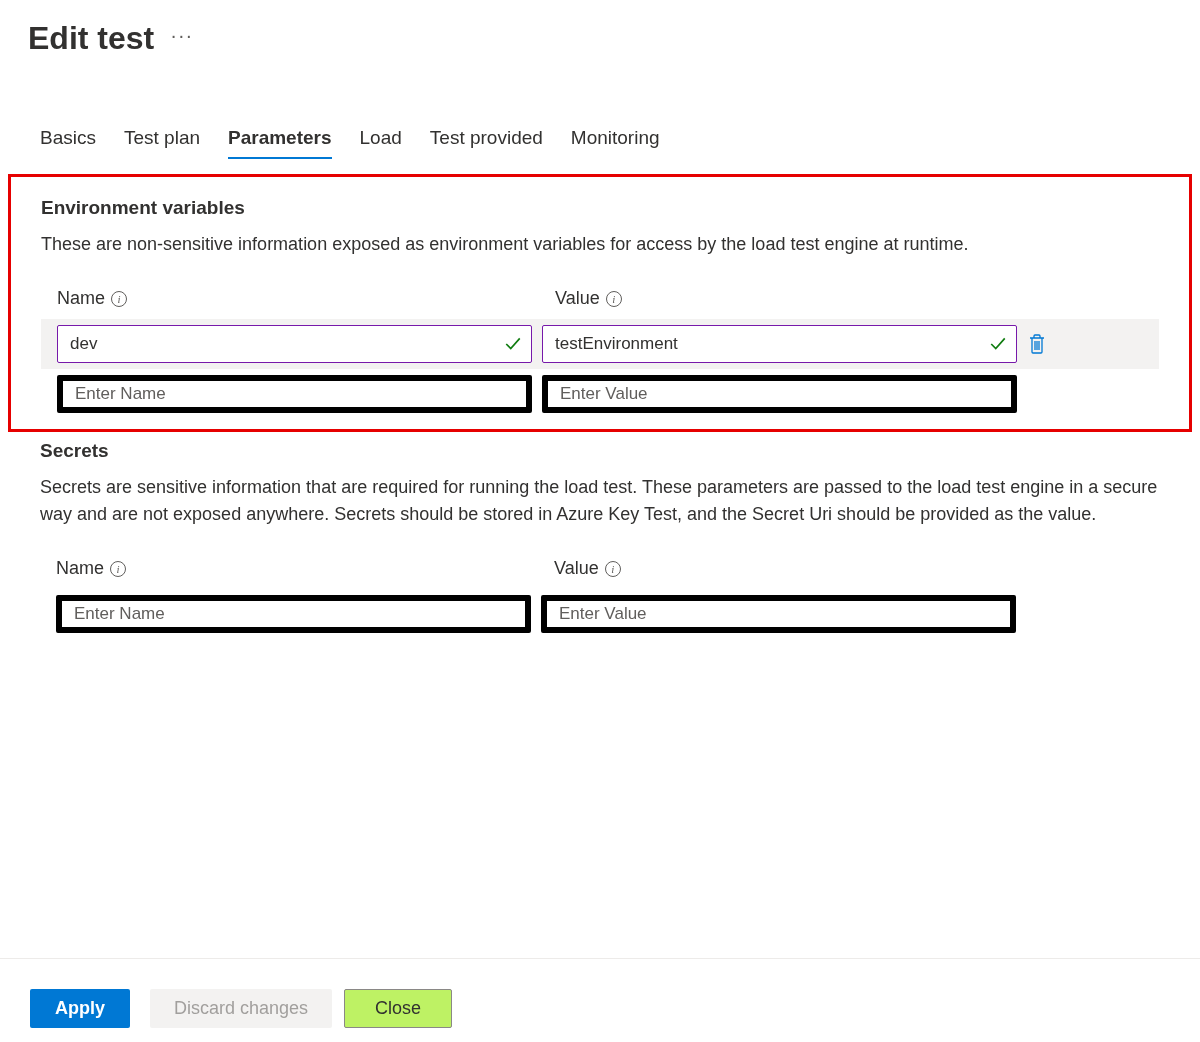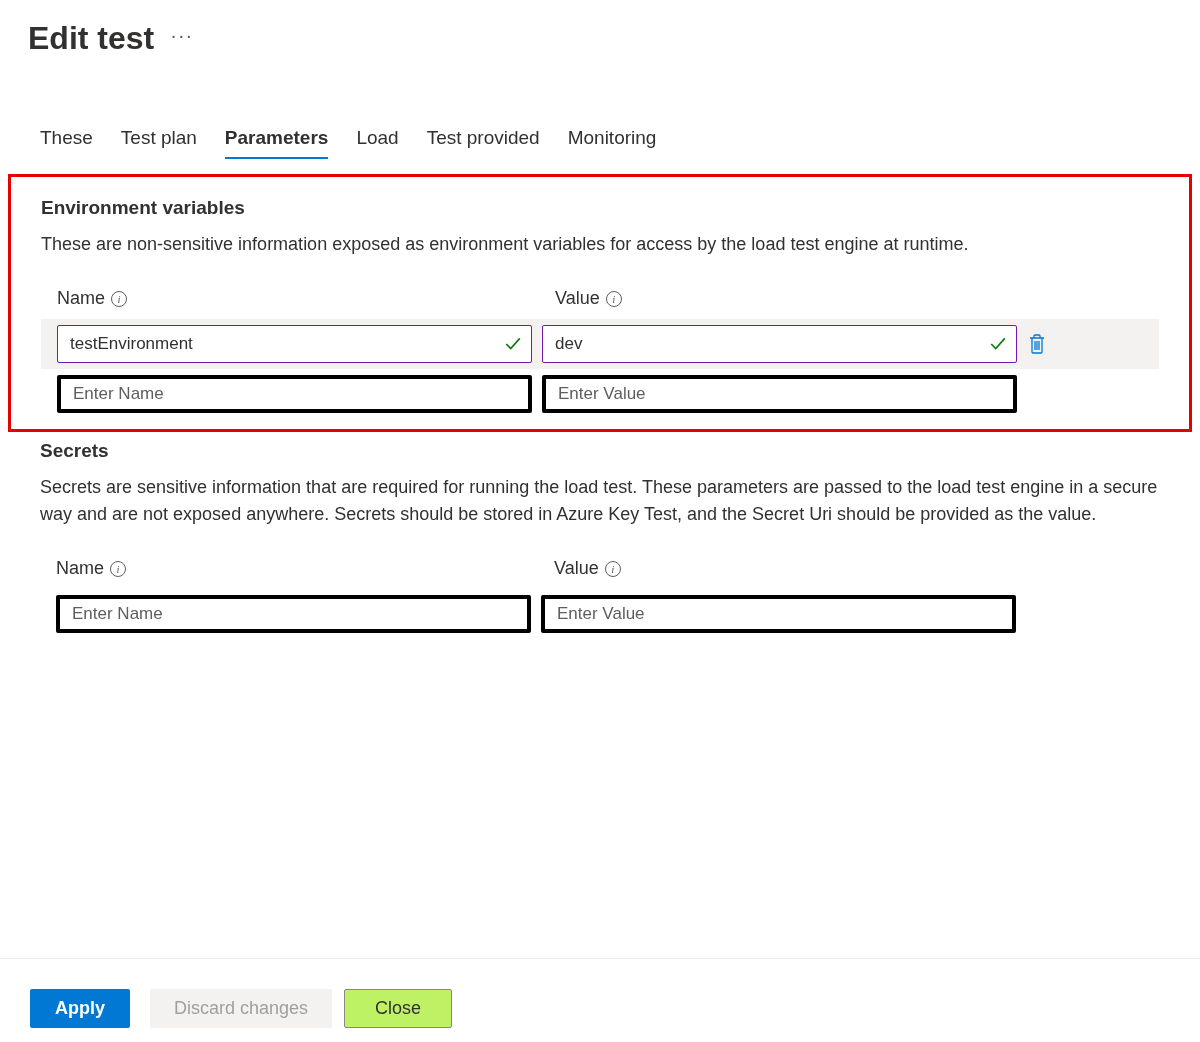--- a/index.html
+++ b/index.html
@@ -113,21 +113,21 @@
     .field-wrapper {
       position: relative;
       width: 475px;
     }
     .text-input {
       width: 100%;
       height: 38px;
       padding: 6px 36px 6px 12px;
       font-size: 17px;
       color: #323130;
-      border: 4px solid #000000;
+      border: 6px solid #000000;
       border-radius: 2px;
       background: #fff;
     }
     .text-input.validated {
       border: 1px solid #7719aa;
     }
     .text-input::placeholder {
       color: #605e5c;
     }
     .check-icon {
@@ -185,21 +185,21 @@
   </style>
 </head>
 <body>
 
 <div class="header">
   <h1>Edit test</h1>
   <span class="more-icon">···</span>
 </div>
 
 <div class="tabs">
-  <div class="tab">These</div>
+  <div class="tab">Basics</div>
   <div class="tab">Test plan</div>
   <div class="tab active">Parameters</div>
   <div class="tab">Load</div>
   <div class="tab">Test provided</div>
   <div class="tab">Monitoring</div>
 </div>
 
 <div class="highlight-box">
   <div class="section-title">Environment variables</div>
   <div class="section-desc">These are non-sensitive information exposed as environment variables for access by the load test engine at runtime.</div>
@@ -210,31 +210,31 @@
       <span class="info-icon">i</span>
     </div>
     <div class="col-header">
       <span>Value</span>
       <span class="info-icon">i</span>
     </div>
   </div>
 
   <div class="row filled">
     <div class="field-wrapper">
+      <input type="text" class="text-input validated" value="dev" style="">
+      <svg class="check-icon" viewBox="0 0 16 16">
+          <path fill="none" stroke="#107c10" stroke-width="1.5" d="M2 8 L6 12 L14 3"></path>
+        </svg>
+    </div>
+    <div class="field-wrapper">
       <input type="text" class="text-input validated" value="testEnvironment" style="">
       <svg class="check-icon" viewBox="0 0 16 16">
           <path fill="none" stroke="#107c10" stroke-width="1.5" d="M2 8 L6 12 L14 3"></path>
         </svg>
     </div>
-    <div class="field-wrapper">
-      <input type="text" class="text-input validated" value="dev" style="">
-      <svg class="check-icon" viewBox="0 0 16 16">
-          <path fill="none" stroke="#107c10" stroke-width="1.5" d="M2 8 L6 12 L14 3"></path>
-        </svg>
-    </div>
     <svg class="delete-icon" viewBox="0 0 20 22">
       <path fill="none" stroke="#0078d4" stroke-width="1.3" d="M3 5 H17 M5 5 V19 a1 1 0 0 0 1 1 H14 a1 1 0 0 0 1 -1 V5 M7 5 V3 a1 1 0 0 1 1 -1 H12 a1 1 0 0 1 1 1 V5 M8 8 V17 M10 8 V17 M12 8 V17"></path>
     </svg>
   </div>
 
   <div class="row">
     <div class="field-wrapper">
       <input type="text" class="text-input" placeholder="Enter Name" style="">
     </div>
     <div class="field-wrapper">

